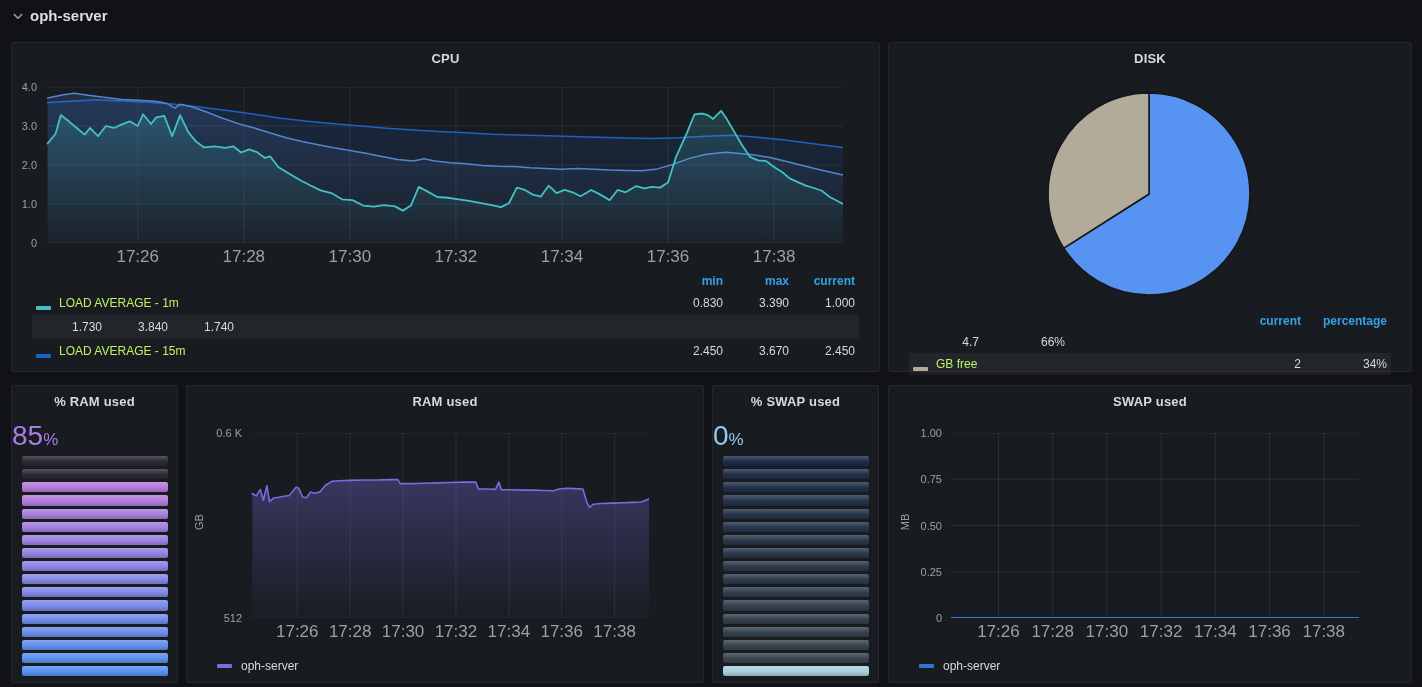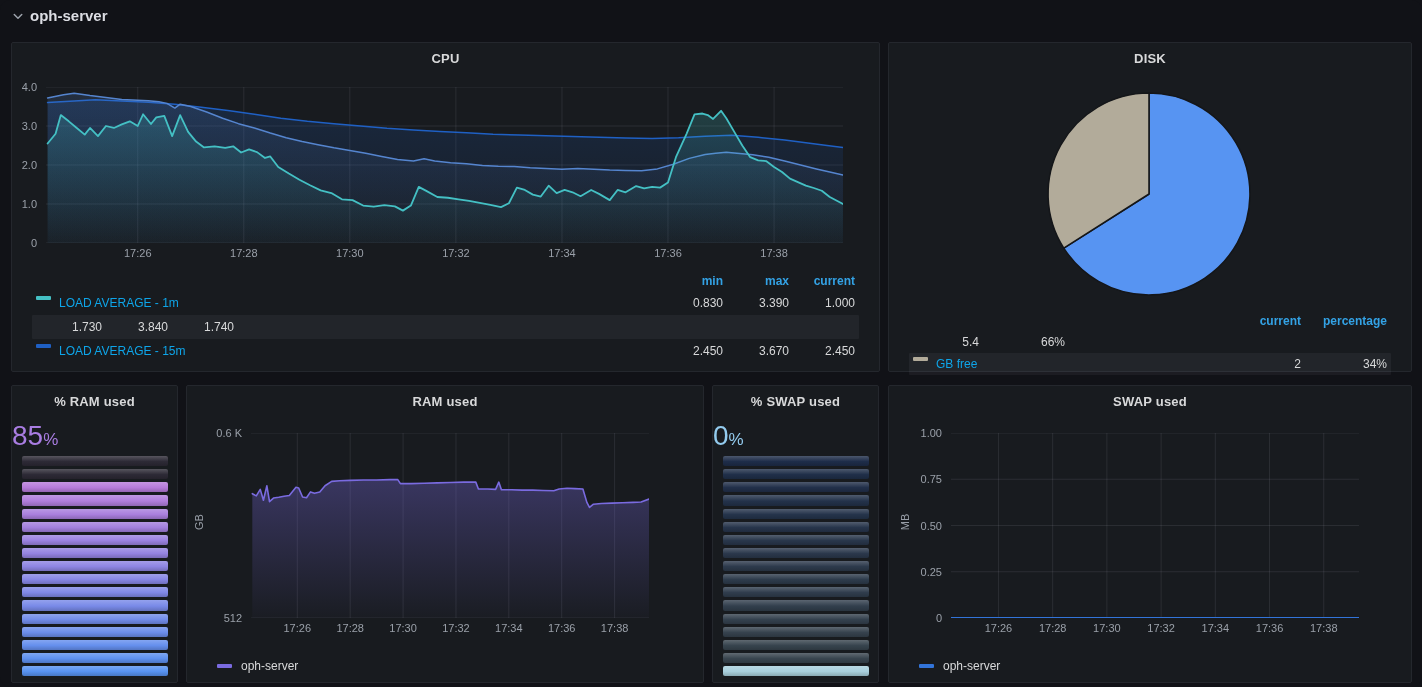--- a/index.html
+++ b/index.html
@@ -12,28 +12,28 @@
   
   .panel{position:absolute;background:#181b1f;border:1px solid #24272d;border-radius:2px;box-sizing:border-box;}
   .panel-title{text-align:center;font-size:13px;font-weight:600;color:#d8d9da;padding-top:8px;letter-spacing:.2px;}
   
   .timechart{position:absolute;left:0;right:12px;}
   .timechart .plot{position:absolute;left:var(--g);right:var(--r);top:0;height:var(--ph);}
   .timechart .plot svg{width:100%;height:100%;display:block;}
   .timechart .yticks{position:absolute;left:0;width:var(--g);top:0;height:var(--ph);}
   .ytick{position:absolute;right:9px;transform:translateY(-50%);font-size:11px;color:#9aa0a9;white-space:nowrap;}
   .timechart .xticks{position:absolute;left:var(--g);right:var(--r);top:calc(var(--ph) + 4px);height:16px;}
-  .xtick{position:absolute;transform:translateX(-50%);font-size:11px;color:#9aa0a9;white-space:nowrap;}
+  .xtick{position:absolute;transform:translateX(-50%);font-size:17px;color:#9aa0a9;white-space:nowrap;}
   .ylab{position:absolute;font-size:11px;color:#9aa0a9;transform:rotate(-90deg);transform-origin:center;}
   
   .legend-table{position:absolute;font-size:12px;}
   .lrow{display:flex;align-items:center;height:24px;padding:0 4px;border-radius:1px;}
   .lrow.hl{background:rgba(204,204,220,0.06);}
   .lhead{height:20px;font-weight:700;}
-  .lname{flex:1;display:flex;align-items:flex-start;gap:8px;cursor:pointer;color:#0ea5e9;}
+  .lname{flex:1;display:flex;align-items:flex-end;gap:8px;cursor:pointer;color:#bef264;}
   .swatch{display:inline-block;width:15px;height:4px;border-radius:1px;}
   .lval{width:66px;text-align:right;color:#d8d9da;}
   .lval.wide{width:86px;}
   .lhdr{color:#33a2e5;cursor:pointer;}
   
   .pie{position:absolute;}
   .pie svg{width:100%;height:100%;display:block;}
   
   .gauge-value{position:absolute;top:36px;left:0;right:0;line-height:1;}
   .gv-num{font-size:28px;font-weight:400;}
@@ -152,21 +152,21 @@
           <path d="M100,100 L17.26,152.51 A98,98 0 0 1 100.00,2.00 Z" fill="#b2ab9a" stroke="#141619" stroke-width="1.5" stroke-linejoin="round"></path>
         </svg>
       </div>
     <div class="legend-table" style="top:268px;left:20px;right:20px;">
       <div class="lrow lhead" style="height:20px;">
         <div class="lname"></div>
         <div class="lval lhdr">current</div>
         <div class="lval lhdr wide">percentage</div>
       </div>
       <div class="lrow" style="height:22px;">
-        <div class="lval">5.4</div>
+        <div class="lval">4.7</div>
         <div class="lval wide">66%</div>
       </div>
       <div class="lrow hl" style="height:22px;">
         <div class="lname">
           <span class="swatch" style="background: rgb(178, 171, 154);"></span>
           <span>GB free</span>
         </div>
         <div class="lval">2</div>
         <div class="lval wide">34%</div>
       </div>

